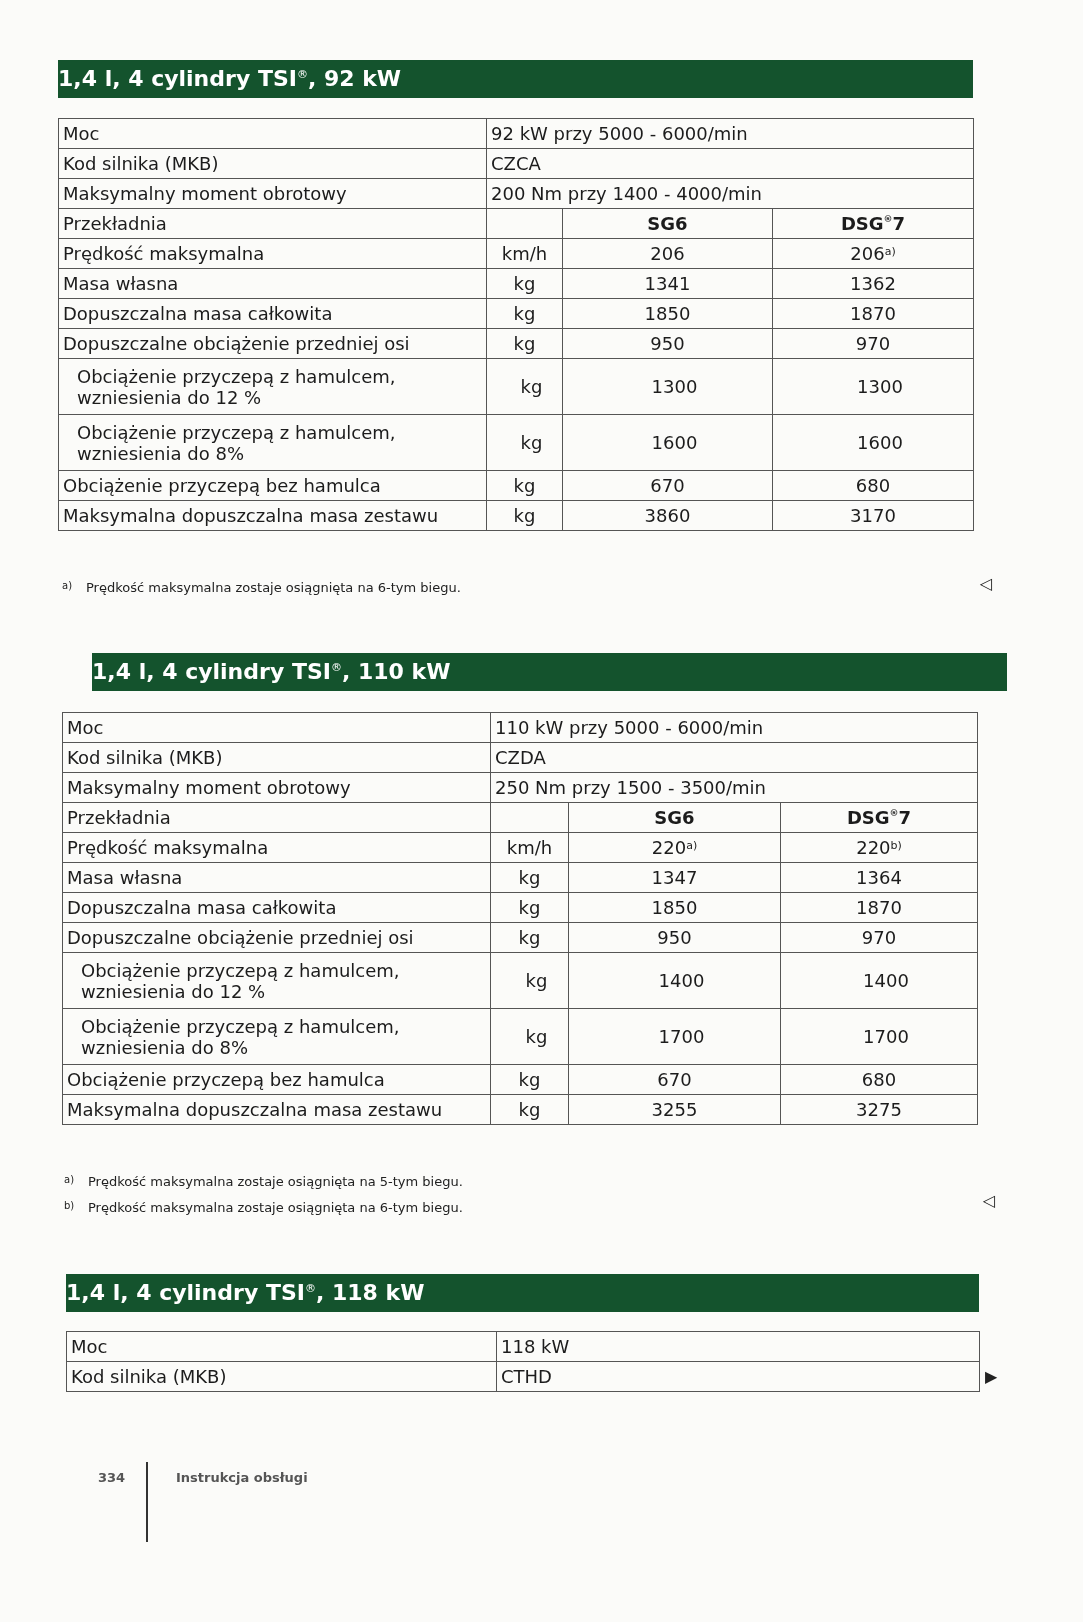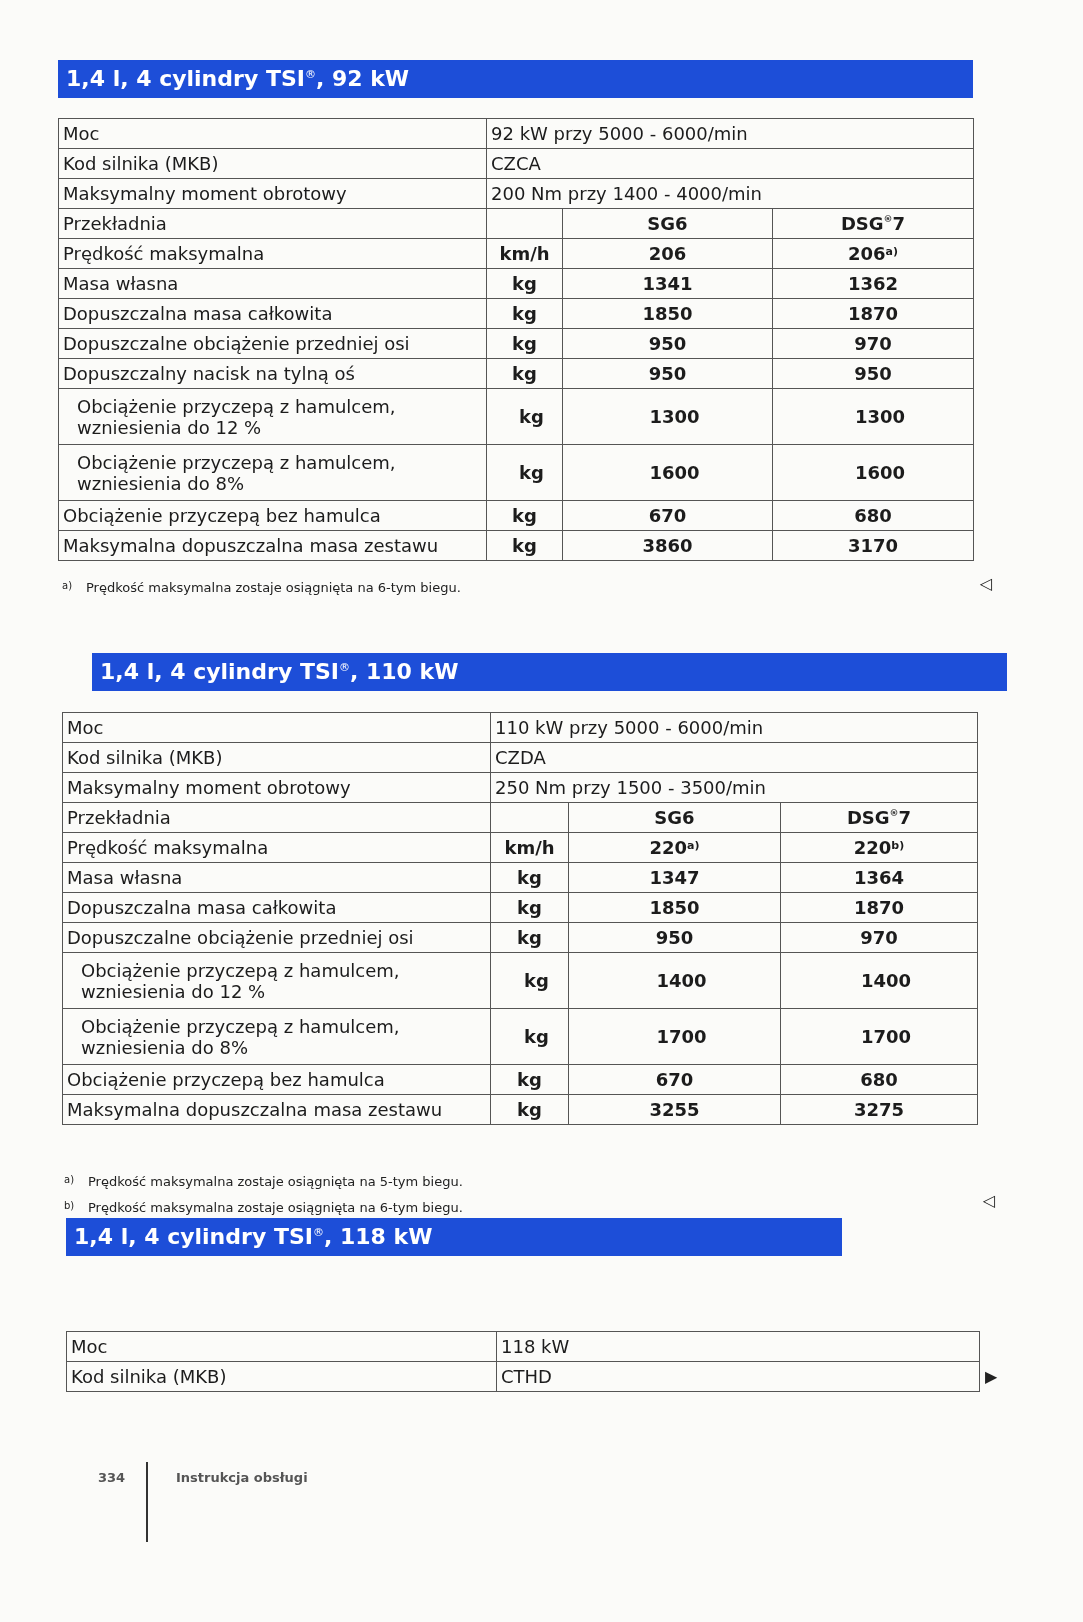--- a/index.html
+++ b/index.html
@@ -1,23 +1,23 @@
 <!DOCTYPE html>
 <html><head>
 <meta charset="utf-8">
 <style>
   html,body{margin:0;padding:0;}
   body{width:1083px;height:1622px;background:#fbfbf9;position:relative;overflow:hidden;
        font-family:"DejaVu Sans","Liberation Sans",sans-serif;color:#1c1c1c;}
-  .banner{position:absolute;height:38px;background:#1d4ed8;color:#fff;
-          font-size:22px;font-weight:bold;line-height:38px;padding-left:8px;box-sizing:border-box;}
+  .banner{position:absolute;height:38px;background:#14532d;color:#fff;
+          font-size:22px;font-weight:bold;line-height:38px;box-sizing:border-box;}
   .banner sup{font-size:11px;font-weight:normal;vertical-align:top;position:relative;top:-4px;}
   table.spec{position:absolute;border-collapse:collapse;font-size:18px;table-layout:fixed;}
   table.spec td{border:1px solid #555;padding:0 4px;height:30px;box-sizing:border-box;vertical-align:middle;line-height:21px;}
-  table.spec td.c{text-align:center;font-weight:bold;}
+  table.spec td.c{text-align:center;}
   table.spec td.b{font-weight:bold;margin-top:12px;}
   table.spec tr.tall td{height:56px;padding-left:18px;}
   sup.fn{font-size:11px;vertical-align:top;position:relative;top:-2px;}
   sup.reg{font-size:9px;vertical-align:top;position:relative;top:-4px;}
   .foot{position:absolute;font-size:13px;color:#222;}
   .foot .m{display:inline-block;width:24px;font-size:10px;vertical-align:top;}
   .tri{position:absolute;font-size:16px;color:#222;}
   .pager{position:absolute;left:98px;top:1470px;font-size:13px;color:#555;font-weight:bold;}
   .pager .sep{position:absolute;left:48px;top:-8px;width:2px;height:80px;background:#333;}
   .pager .title{position:absolute;left:78px;top:0;white-space:nowrap;}
@@ -72,26 +72,20 @@
     <td class="c">kg</td>
     <td class="c">1850</td>
     <td class="c">1870</td>
   </tr>
   <tr>
     <td>Dopuszczalne obciążenie przedniej osi</td>
     <td class="c">kg</td>
     <td class="c">950</td>
     <td class="c">970</td>
   </tr>
-  <tr>
-    <td>Dopuszczalny nacisk na tylną oś</td>
-    <td class="c">kg</td>
-    <td class="c">950</td>
-    <td class="c">950</td>
-  </tr>
   <tr class="tall">
     <td>Obciążenie przyczepą z hamulcem, wzniesienia do 12 %</td>
     <td class="c">kg</td>
     <td class="c">1300</td>
     <td class="c">1300</td>
   </tr>
   <tr class="tall">
     <td>Obciążenie przyczepą z hamulcem, wzniesienia do 8%</td>
     <td class="c">kg</td>
     <td class="c">1600</td>
@@ -199,21 +193,21 @@
   </table>
 
 <div class="foot" style="left:64px;top:1174px;">
   <span class="m">a)</span><span>Prędkość maksymalna zostaje osiągnięta na 5-tym biegu.</span>
 </div>
 <div class="foot" style="left:64px;top:1200px;">
   <span class="m">b)</span><span>Prędkość maksymalna zostaje osiągnięta na 6-tym biegu.</span>
 </div>
 <div class="tri" style="left:983px;top:1191px;">◁</div>
 
-<div class="banner" style="left:66px;top:1218px;width:776px;">
+<div class="banner" style="left:66px;top:1274px;width:913px;">
   <span>1,4 l, 4 cylindry TSI</span><sup>®</sup><span>, 118 kW</span>
 </div>
 
 <table class="spec" style="left:66px;top:1331px;width:913px;">
   <colgroup>
       <col style="width:430px">
       <col style="width:483px">
     </colgroup>
   <tbody>
       <tr>

